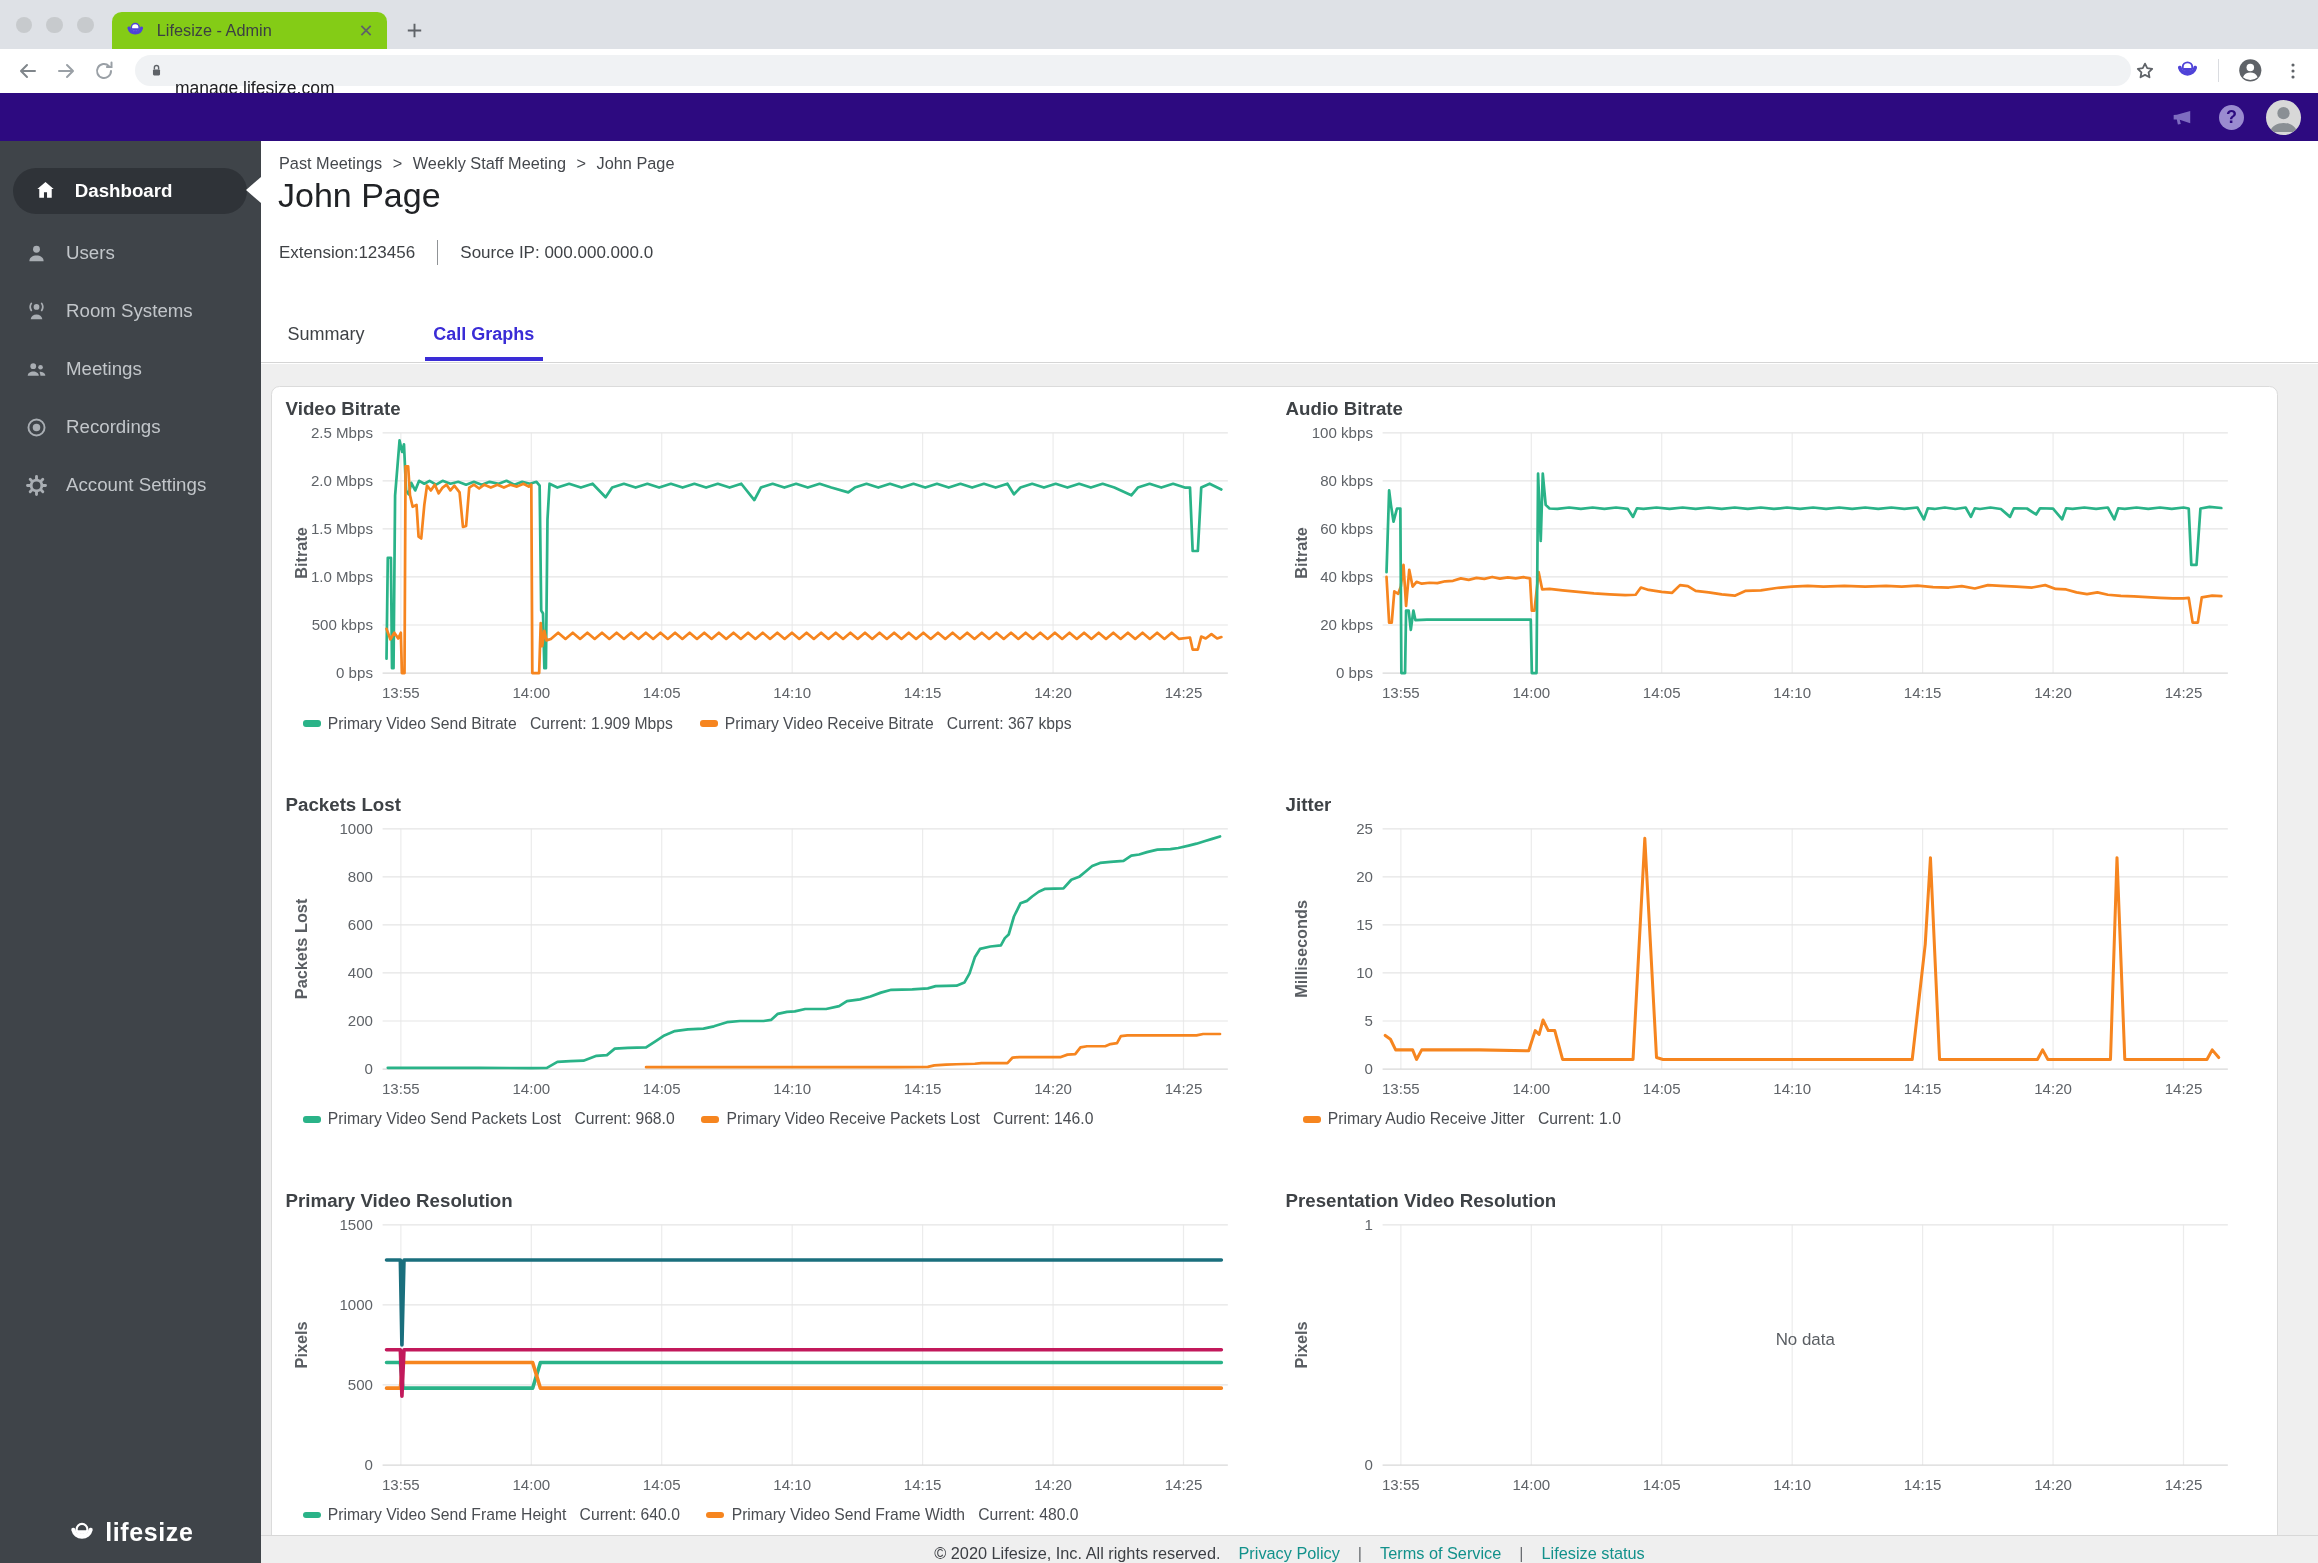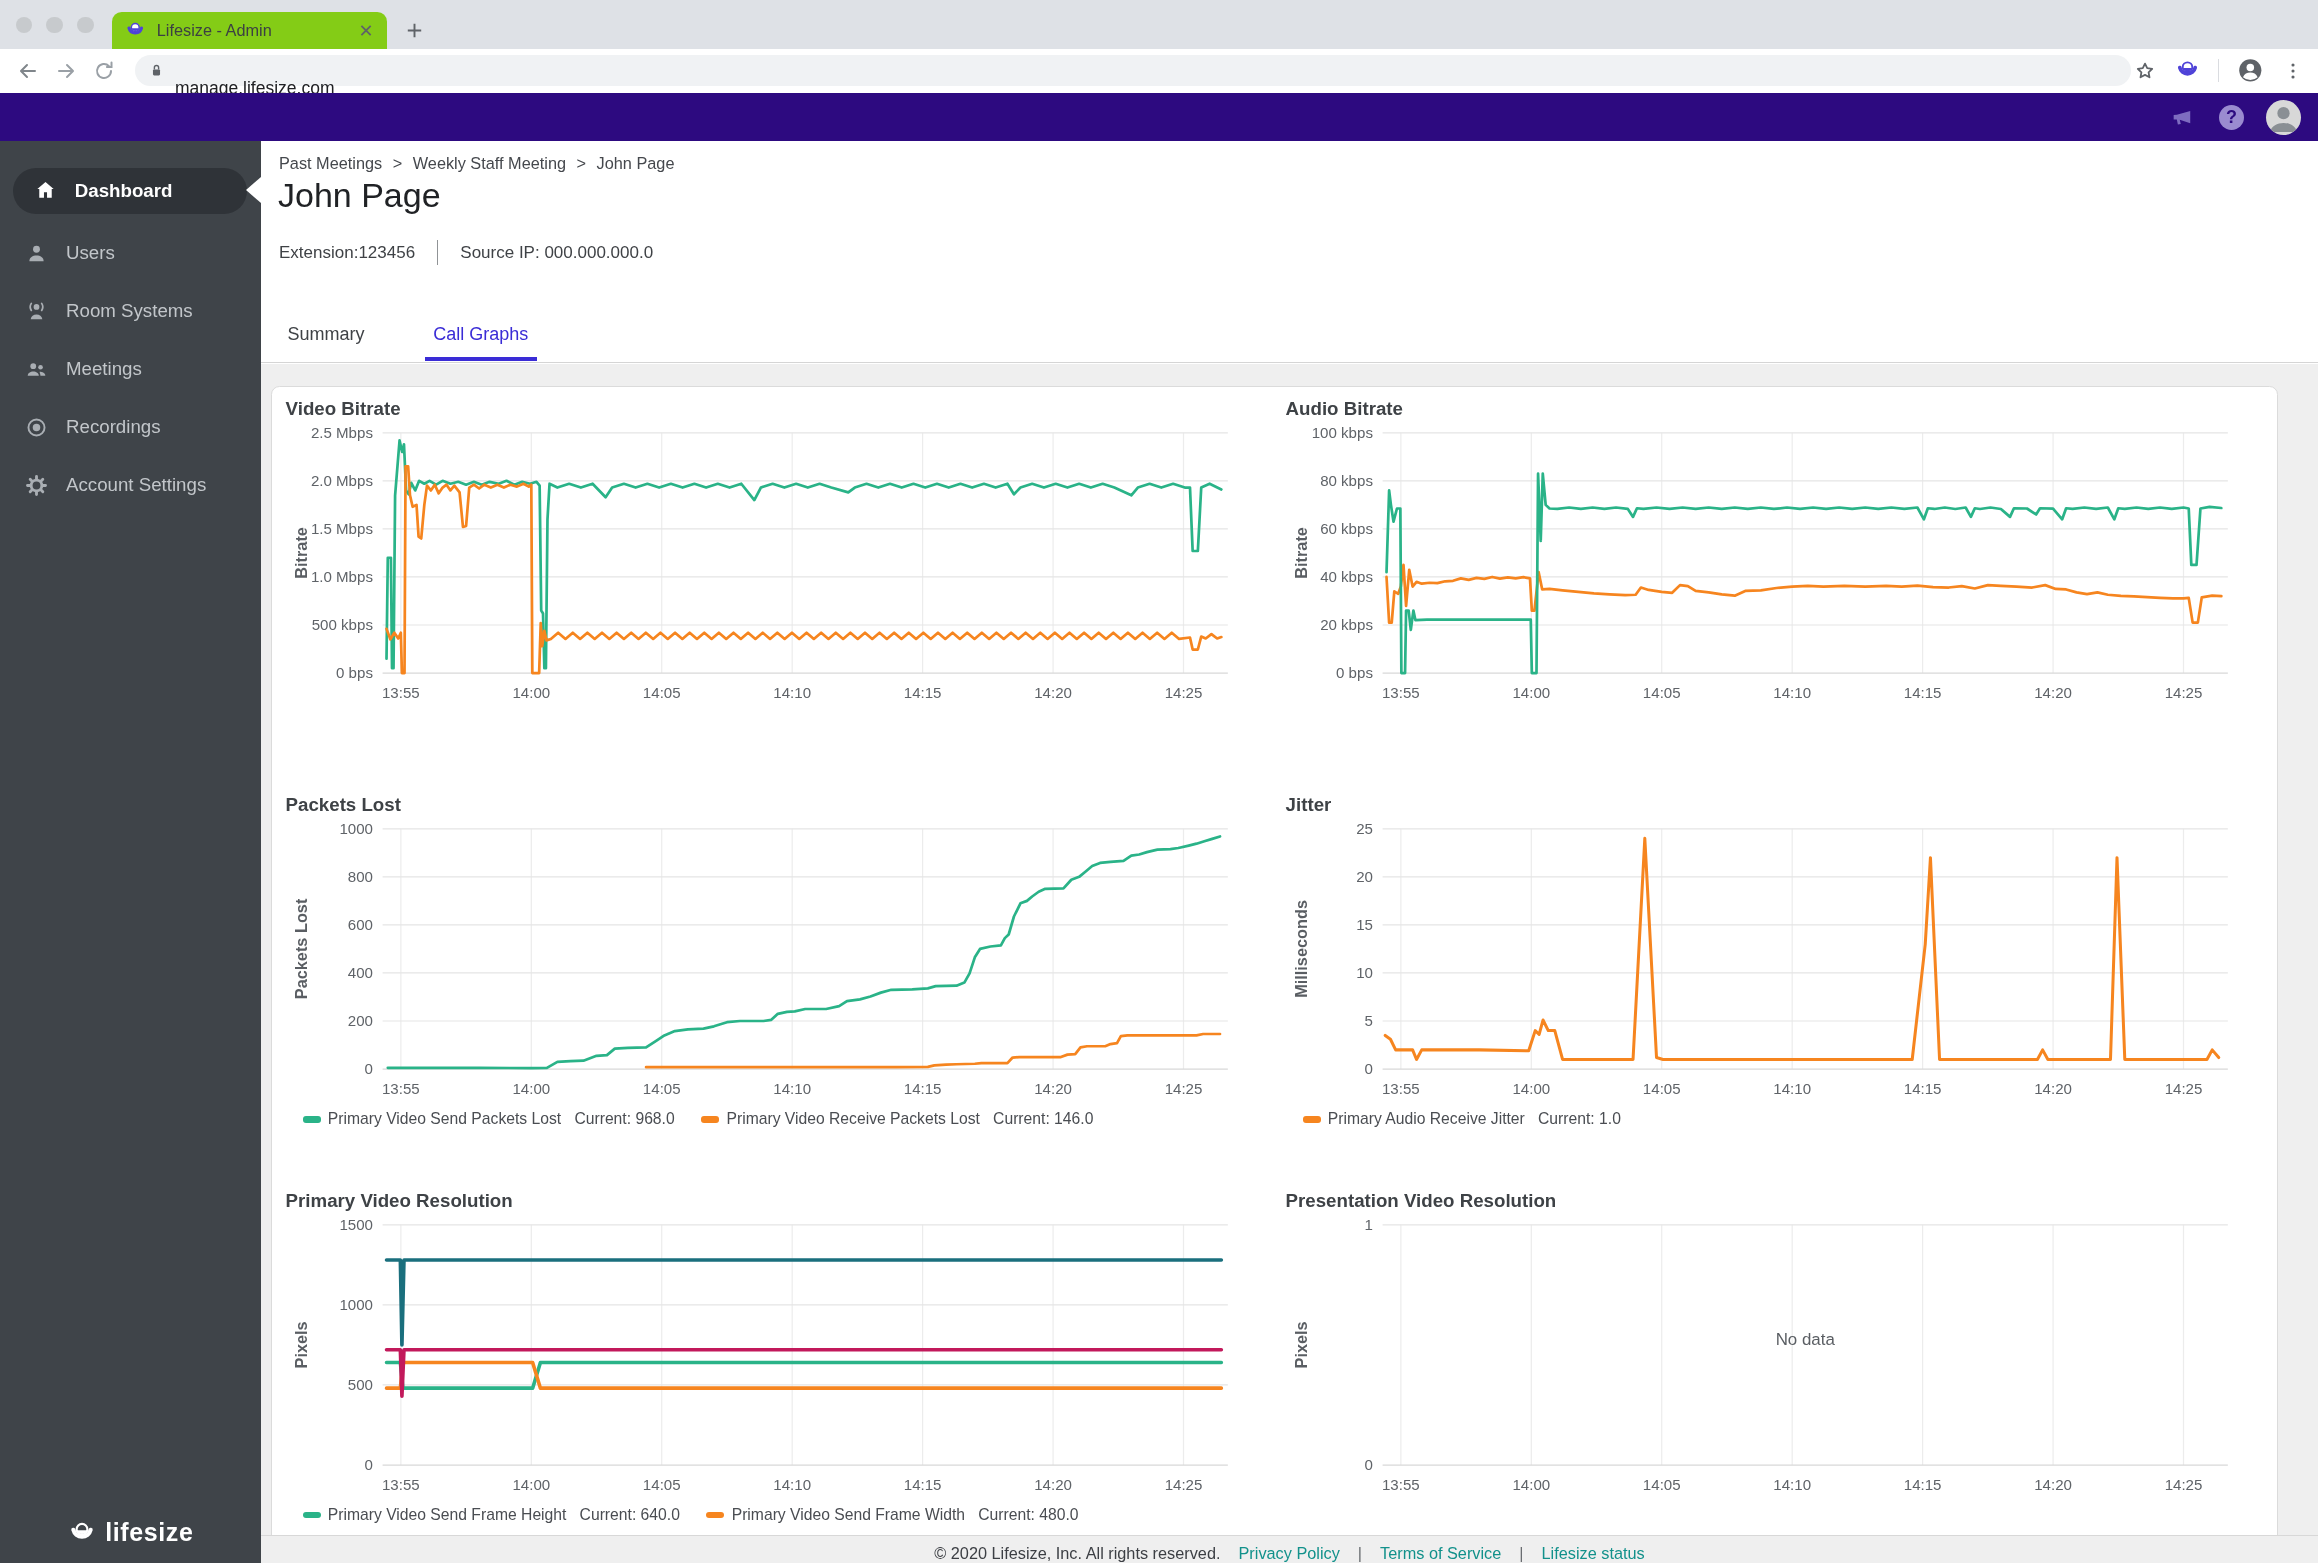--- a/index.html
+++ b/index.html
@@ -40,21 +40,21 @@
   .breadcrumb { position:absolute; left:18px; top:13.3px; font-size:16.3px; color:#45484D; }
   .breadcrumb .sep { margin:0 6px; }
   .page-title { position:absolute; left:17px; top:35px; font-size:34px; font-weight:400; color:#202225; }
   .meta-row { position:absolute; left:18px; display:flex; align-items:center; font-size:17px; color:#3F4246; }
   .meta-row.r1 { top:99px; }
   .meta-row.r2 { top:134px; }
   .vsep { width:1.2px; height:25px; background:#909396; margin:0 22px; }
 
   .tabs { position:absolute; left:18px; top:179px; display:flex; gap:52px; }
   .tabbtn { font-size:18px; color:#3F4246; padding:3.6px 8.4px 12px; cursor:pointer; }
-  .tabbtn.active { color:#3A2CD6; font-weight:normal; border-bottom:4.2px solid #3A2CD6; }
+  .tabbtn.active { color:#3A2CD6; font-weight:bold; border-bottom:4.2px solid #3A2CD6; }
   .hdivider { position:absolute; left:0; top:221px; width:100%; height:1.2px; background:#D5D5D5; }
 
   .content { position:absolute; left:0; top:223px; right:0; bottom:0; background:#EFEFEF; }
   .card { position:absolute; left:10.3px; top:22px; width:2007px; height:1231px; background:#fff; border:1.2px solid #DBDBDB; border-radius:8.4px; padding:8.4px 0 0 13.3px; }
   .charts-grid { display:grid; grid-template-columns:966px 966px; grid-template-rows:repeat(3,391px); column-gap:34px; row-gap:4.8px; }
   .chart h3 { font-size:18.7px; font-weight:bold; color:#3E4246; text-align:left; height:28px; line-height:28px; }
   .plot svg { display:block; width:966px; height:284px; }
   .legend { margin:7.2px 0 0 17px; display:flex; flex-wrap:wrap; column-gap:26.6px; row-gap:11px; font-size:15.7px; color:#4A4D52; align-items:center; }
   .lgi { display:inline-flex; align-items:center; gap:7.2px; white-space:nowrap; }
   .lgi i { width:18px; height:6.6px; border-radius:3px; display:inline-block; }
@@ -254,20 +254,32 @@
                 <text x="144" y="184.20000000000002" font-size="25" fill="#5F6368" text-anchor="end">1.5 Mbps</text>
                 <line x1="160" y1="95.59999999999998" x2="1560" y2="95.59999999999998" stroke="#E5E5E5" stroke-width="2"></line>
                 <text x="144" y="104.59999999999998" font-size="25" fill="#5F6368" text-anchor="end">2.0 Mbps</text>
                 <line x1="160" y1="16" x2="1560" y2="16" stroke="#E5E5E5" stroke-width="2"></line>
                 <text x="144" y="25" font-size="25" fill="#5F6368" text-anchor="end">2.5 Mbps</text>
                 <text x="34" y="215" font-size="27" font-weight="bold" fill="#5A5E63" text-anchor="middle" transform="rotate(-90 34 215)">Bitrate</text>
                 <polyline points="166.5,390.1 168.6,223.0 173.8,223.0 175.6,406.0 178.1,406.0 180.7,119.5 188.1,28.7 192.4,47.8 195.4,35.1 198.9,111.5 203.2,117.9 207.5,98.8 214.0,111.5 220.5,95.6 229.1,100.4 237.8,95.6 248.6,102.0 259.4,95.6 272.3,100.4 285.3,97.2 298.3,102.0 311.2,97.2 324.2,102.0 337.2,97.2 352.3,100.4 365.2,95.6 378.2,102.0 391.2,97.2 404.1,100.4 414.9,97.2 420.1,103.6 422.7,310.5 425.7,315.3 427.9,406.0 430.5,406.0 433.1,159.3 436.5,100.4 449.5,106.7 469.0,100.4 488.4,106.7 507.8,100.4 529.4,122.7 540.2,106.7 559.7,100.4 579.1,106.7 598.6,100.4 618.0,106.7 637.5,100.4 656.9,106.7 676.4,100.4 695.8,106.7 715.2,100.4 734.7,106.7 754.1,100.4 775.7,127.4 786.5,106.7 806.0,100.4 825.4,106.7 844.9,100.4 864.3,106.7 883.8,100.4 903.2,106.7 931.3,114.7 942.1,106.7 961.5,100.4 981.0,106.7 1000.4,100.4 1019.9,106.7 1039.3,100.4 1058.8,106.7 1078.2,100.4 1097.7,106.7 1117.1,100.4 1136.5,106.7 1156.0,100.4 1175.4,106.7 1194.9,100.4 1205.7,117.9 1216.5,106.7 1235.9,100.4 1255.4,106.7 1274.8,100.4 1294.3,106.7 1313.7,100.4 1333.1,106.7 1352.6,100.4 1372.0,106.7 1400.1,119.5 1410.9,106.7 1430.4,100.4 1449.8,106.7 1469.3,100.4 1488.7,106.7 1497.3,106.7 1501.7,211.8 1510.3,211.8 1515.9,106.7 1529.8,100.4 1549.2,109.9" fill="none" stroke="#2AB388" stroke-width="4.5" stroke-linejoin="round" stroke-linecap="round"></polyline>
                 <polyline points="166.5,340.8 173.0,358.3 179.4,347.1 185.9,356.7 190.2,347.1 192.0,414.0 196.3,414.0 198.0,71.7 202.3,71.7 205.4,119.5 209.7,138.6 216.2,135.4 219.6,187.9 224.0,191.1 229.1,135.4 233.5,103.6 239.9,111.5 246.4,102.0 252.9,116.3 259.4,106.7 265.9,102.0 272.3,111.5 278.8,103.6 287.5,114.7 293.1,172.0 298.3,170.4 303.5,106.7 311.2,102.0 319.9,108.3 328.5,102.0 339.3,106.7 350.1,102.0 360.9,106.7 371.7,102.0 382.5,105.2 393.3,100.4 402.0,105.2 406.3,102.0 408.0,414.0 419.3,414.0 421.9,331.2 424.4,369.4 427.9,344.0 431.4,359.9 438.7,357.5 450.8,347.1 462.9,357.5 475.0,347.1 487.1,357.5 499.2,347.1 511.3,357.5 523.4,347.1 535.5,357.5 547.6,347.1 559.7,357.5 571.8,347.1 583.9,357.5 596.0,347.1 608.1,357.5 620.2,347.1 632.3,357.5 644.4,347.1 656.5,357.5 668.6,347.1 680.7,357.5 692.8,347.1 704.9,357.5 717.0,347.1 729.1,357.5 741.2,347.1 753.3,357.5 765.4,347.1 777.5,357.5 789.6,347.1 801.7,357.5 813.8,347.1 825.9,357.5 838.0,347.1 850.1,357.5 862.2,347.1 874.3,357.5 886.4,347.1 898.5,357.5 910.6,347.1 922.7,357.5 934.8,347.1 946.9,357.5 959.0,347.1 971.0,357.5 983.1,347.1 995.2,357.5 1007.3,347.1 1019.4,357.5 1031.5,347.1 1043.6,357.5 1055.7,347.1 1067.8,357.5 1079.9,347.1 1092.0,357.5 1104.1,347.1 1116.2,357.5 1128.3,347.1 1140.4,357.5 1152.5,347.1 1164.6,357.5 1176.7,347.1 1188.8,357.5 1200.9,347.1 1213.0,357.5 1225.1,347.1 1237.2,357.5 1249.3,347.1 1261.4,357.5 1273.5,347.1 1285.6,357.5 1297.7,347.1 1309.8,357.5 1321.9,347.1 1334.0,357.5 1346.1,347.1 1358.2,357.5 1370.3,347.1 1382.4,357.5 1394.5,347.1 1406.6,357.5 1418.7,347.1 1430.8,357.5 1442.9,347.1 1455.0,357.5 1467.1,347.1 1479.2,357.5 1497.3,355.1 1501.7,375.0 1510.3,375.0 1515.9,353.5 1523.3,356.7 1532.8,349.5 1542.3,356.7 1549.2,354.3" fill="none" stroke="#F6851F" stroke-width="4.5" stroke-linejoin="round" stroke-linecap="round"></polyline>
               </svg>
             </div>
+          <div class="legend">
+              <span class="lgi">
+                <i style="background:#2AB388"></i>
+                <span>Primary Video Send Bitrate</span>
+                <span class="cur">Current: 1.909 Mbps</span>
+              </span>
+              <span class="lgi">
+                <i style="background:#F6851F"></i>
+                <span>Primary Video Receive Bitrate</span>
+                <span class="cur">Current: 367 kbps</span>
+              </span>
+            </div>
         </section>
         <section class="chart">
           <h3>Audio Bitrate</h3>
           <div class="plot">
               <svg viewBox="0 0 1600 470" xmlns="http://www.w3.org/2000/svg">
                 <line x1="190.2469135802488" y1="16" x2="190.2469135802488" y2="414" stroke="#ECECEC" stroke-width="2"></line>
                 <text x="190.2469135802488" y="456" font-size="25" fill="#5F6368" text-anchor="middle">13:55</text>
                 <line x1="406.29629629629756" y1="16" x2="406.29629629629756" y2="414" stroke="#ECECEC" stroke-width="2"></line>
                 <text x="406.29629629629756" y="456" font-size="25" fill="#5F6368" text-anchor="middle">14:00</text>
                 <line x1="622.3456790123464" y1="16" x2="622.3456790123464" y2="414" stroke="#ECECEC" stroke-width="2"></line>

